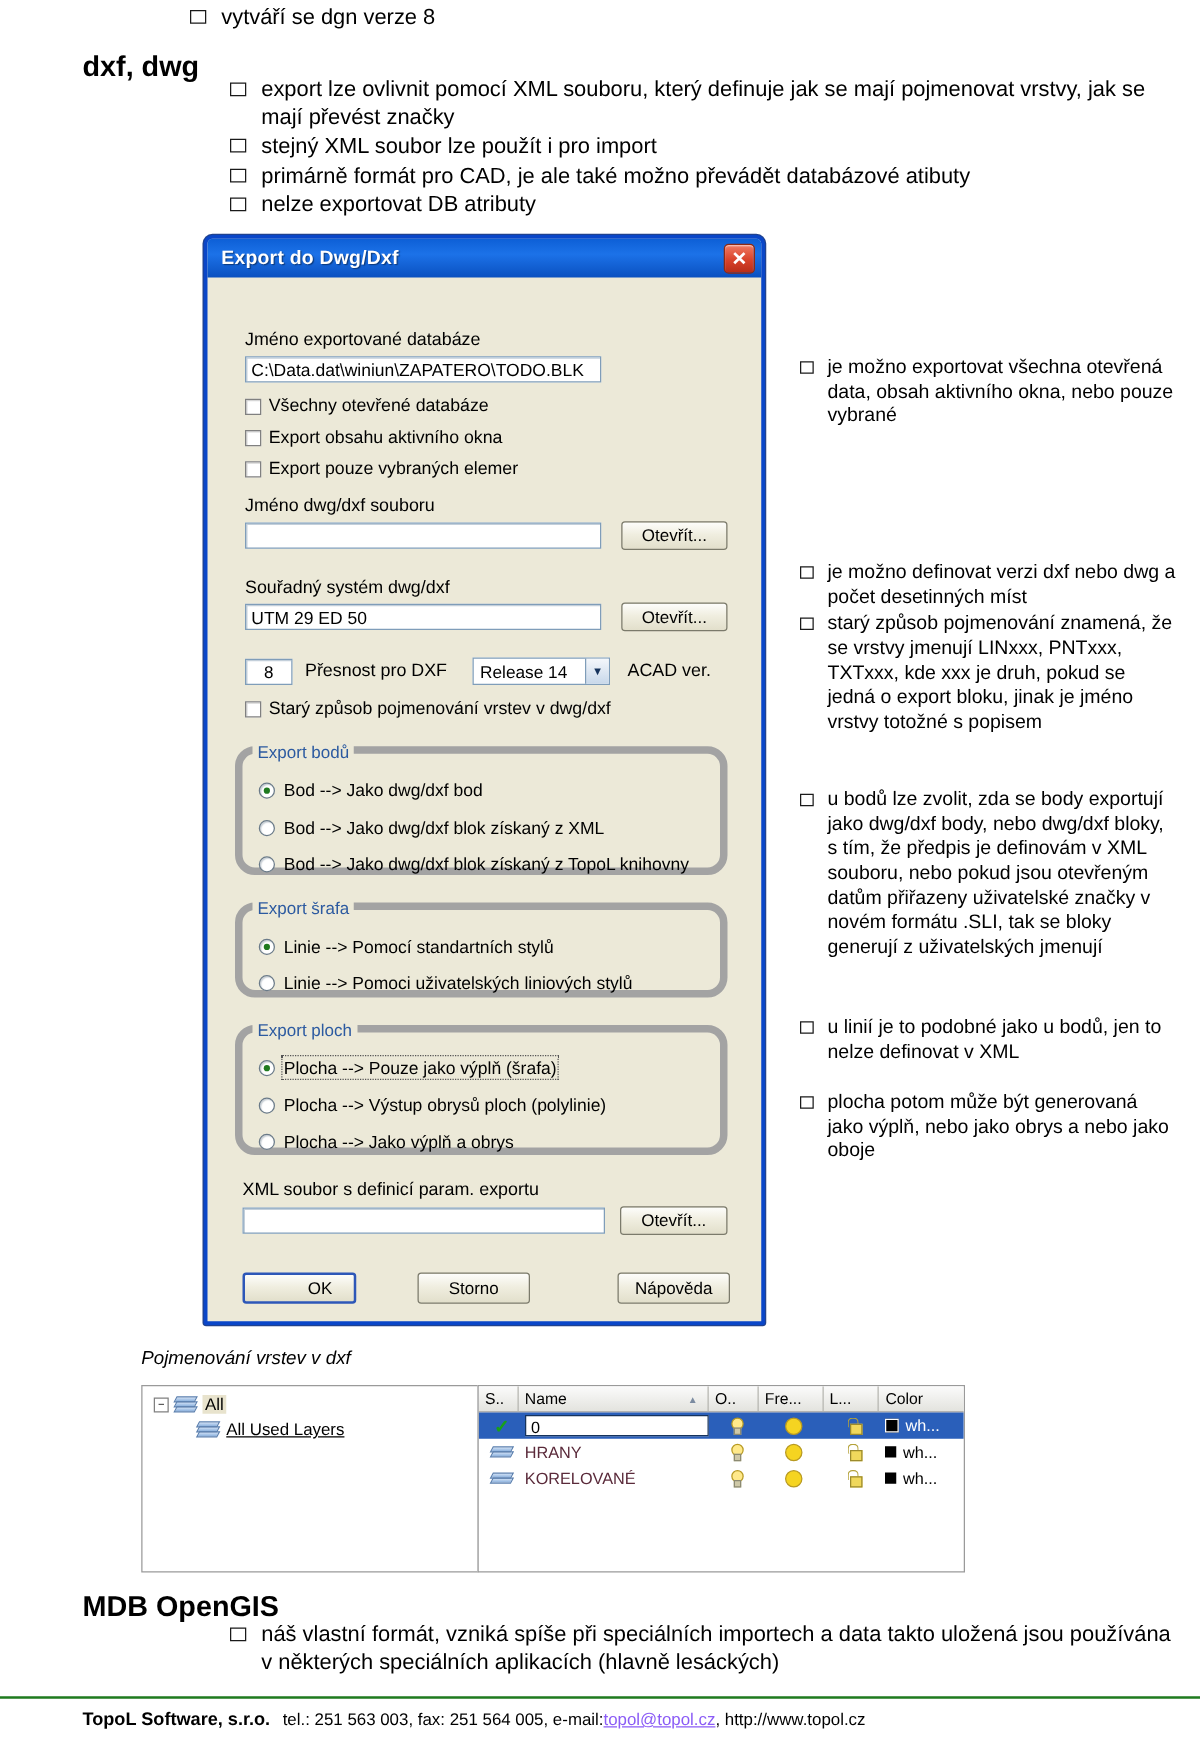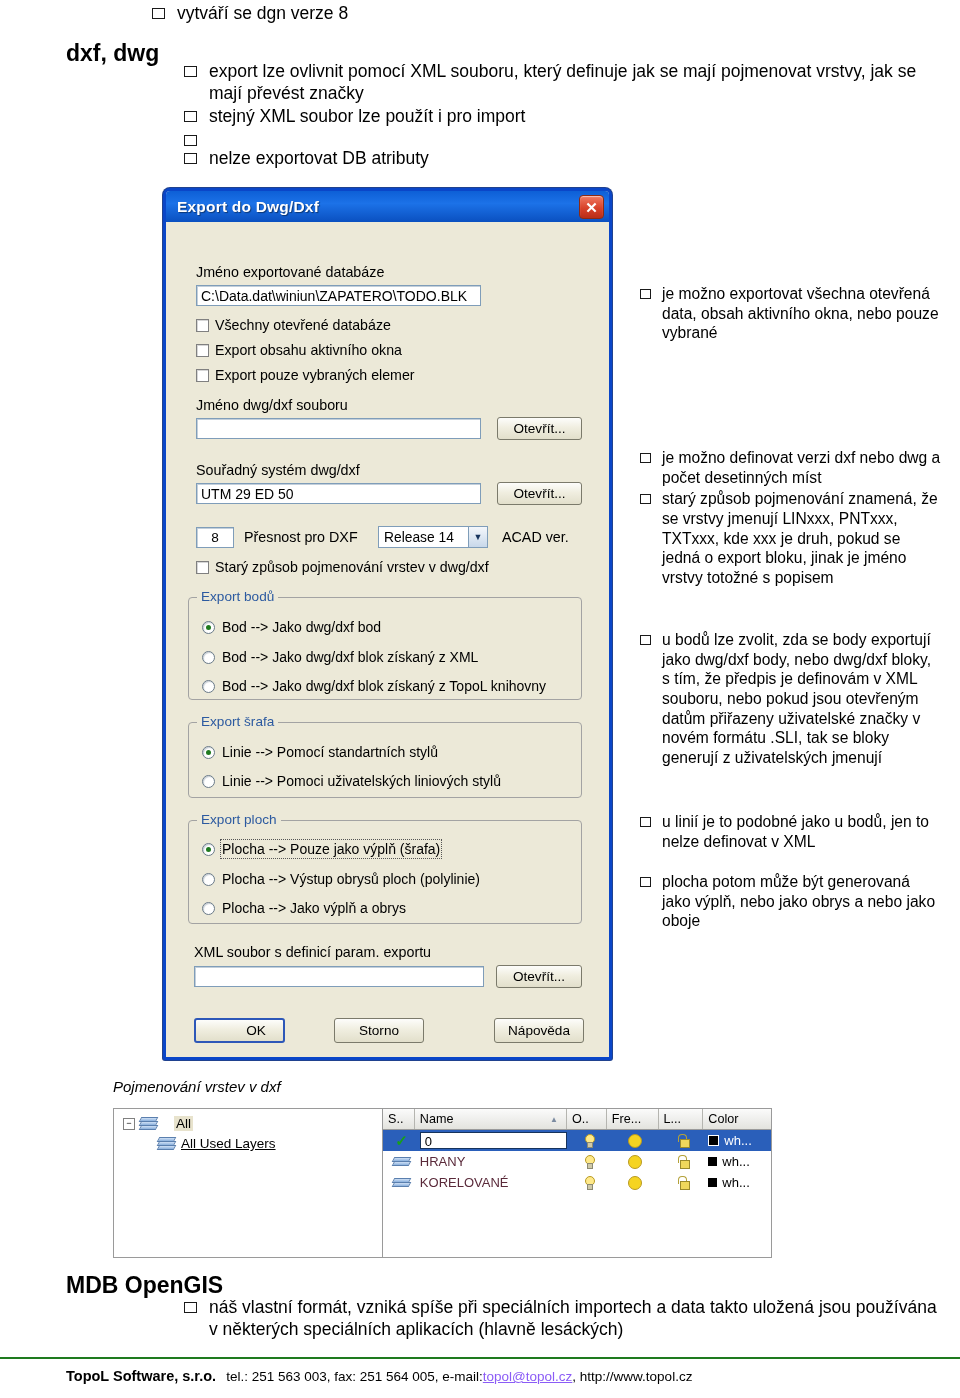--- a/index.html
+++ b/index.html
@@ -112,22 +112,22 @@
   }
   .rad.on::after {
     content:""; position:absolute; left:3px; top:3px;
     width:5px; height:5px; border-radius:50%;
     background:#1f7a1f;
   }
   .focusdots { outline:1px dotted #555; outline-offset:1px; }
 
   .group {
     position:absolute;
-    border:1px solid #a3a3a3;
-    border-radius:4px;
+    border:6px solid #a3a3a3;
+    border-radius:16px;
     background:transparent;
     box-sizing:border-box;
   }
   .group-lbl {
     position:absolute; top:-9px; left:8px;
     background:#ece9d8; padding:0 4px;
     font-size:13.6px; color:#2c5aa0;
   }
 
   .spin {
@@ -248,20 +248,21 @@
   <div class="bullet-row" style="margin-bottom:1px;">
     <span class="bullet-mark"></span>
     <span class="bullet-text">export lze ovlivnit pomocí XML souboru, který definuje jak se mají pojmenovat vrstvy, jak se mají převést značky</span>
   </div>
   <div class="bullet-row" style="margin-bottom:1px;">
     <span class="bullet-mark"></span>
     <span class="bullet-text">stejný XML soubor lze použít i pro import</span>
   </div>
   <div class="bullet-row" style="margin-bottom:1px;">
     <span class="bullet-mark"></span>
+    <span class="bullet-text">primárně formát pro CAD, je ale také možno převádět databázové atibuty</span>
   </div>
   <div class="bullet-row">
     <span class="bullet-mark"></span>
     <span class="bullet-text">nelze exportovat DB atributy</span>
   </div>
 </div>
 
 <div class="abs" style="left:640px; top:284px; width:300px;">
   <div class="rb-row">
     <span class="rb-mark"></span>
@@ -403,21 +404,21 @@
 <div class="abs lm-caption" style="left:113px; top:1078px;">Pojmenování vrstev v dxf</div>
 
 <div class="lm-tree" style="left:113px; top:1108px; width:270px; height:150px;">
   <div class="abs" style="left:9px; top:7px; display:flex; align-items:center;">
     <span style="width:10px;height:10px;border:1px solid #808080;background:#fff;display:flex;align-items:center;justify-content:center;font-size:9px;line-height:1;margin-right:5px;">−</span>
     <span class="stack-ico">
         <i style="top:0"></i>
         <i style="top:4px"></i>
         <i style="top:8px"></i>
       </span>
-    <span style="margin-left:17px; font-size:13.5px; background:#e8e3cd; padding:0 2px;">All</span>
+    <span style="margin-left:5px; font-size:13.5px; background:#e8e3cd; padding:0 2px;">All</span>
   </div>
   <div class="abs" style="left:44px; top:27px; display:flex; align-items:center;">
     <span class="stack-ico">
         <i style="top:0"></i>
         <i style="top:4px"></i>
         <i style="top:8px"></i>
       </span>
     <span style="margin-left:6px; font-size:13.5px;text-decoration:underline;">All Used Layers</span>
   </div>
 </div>

